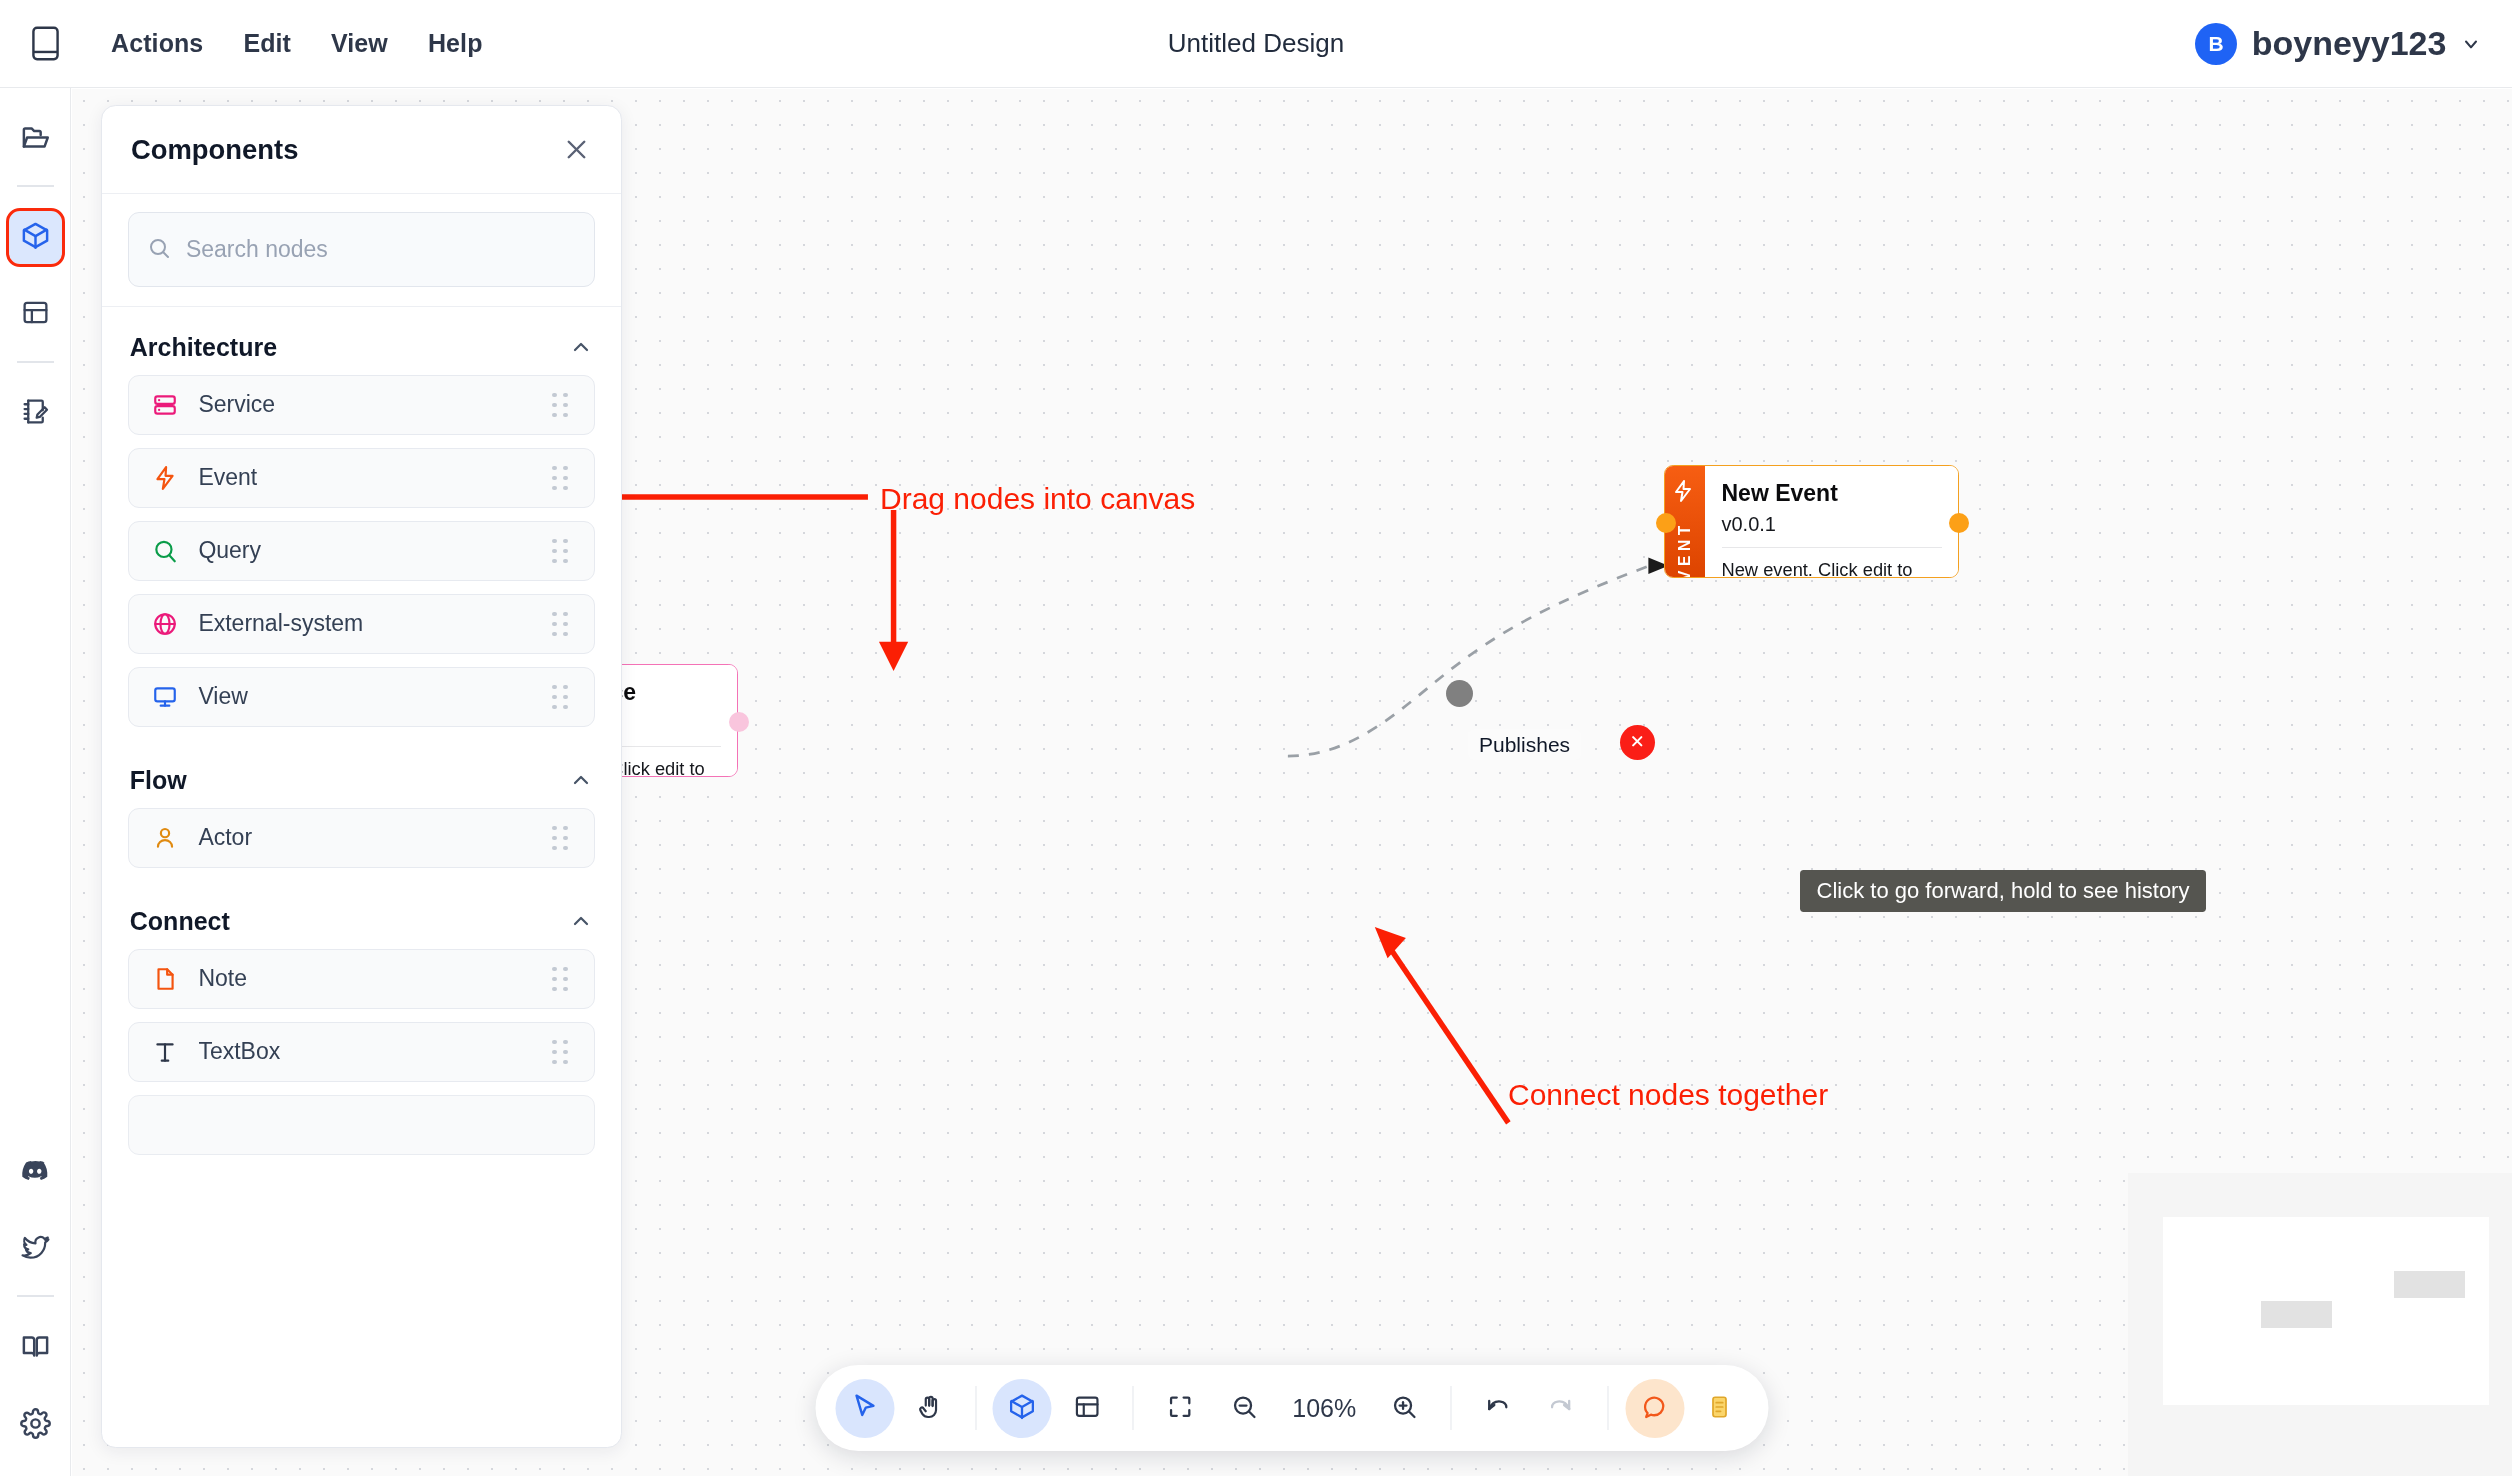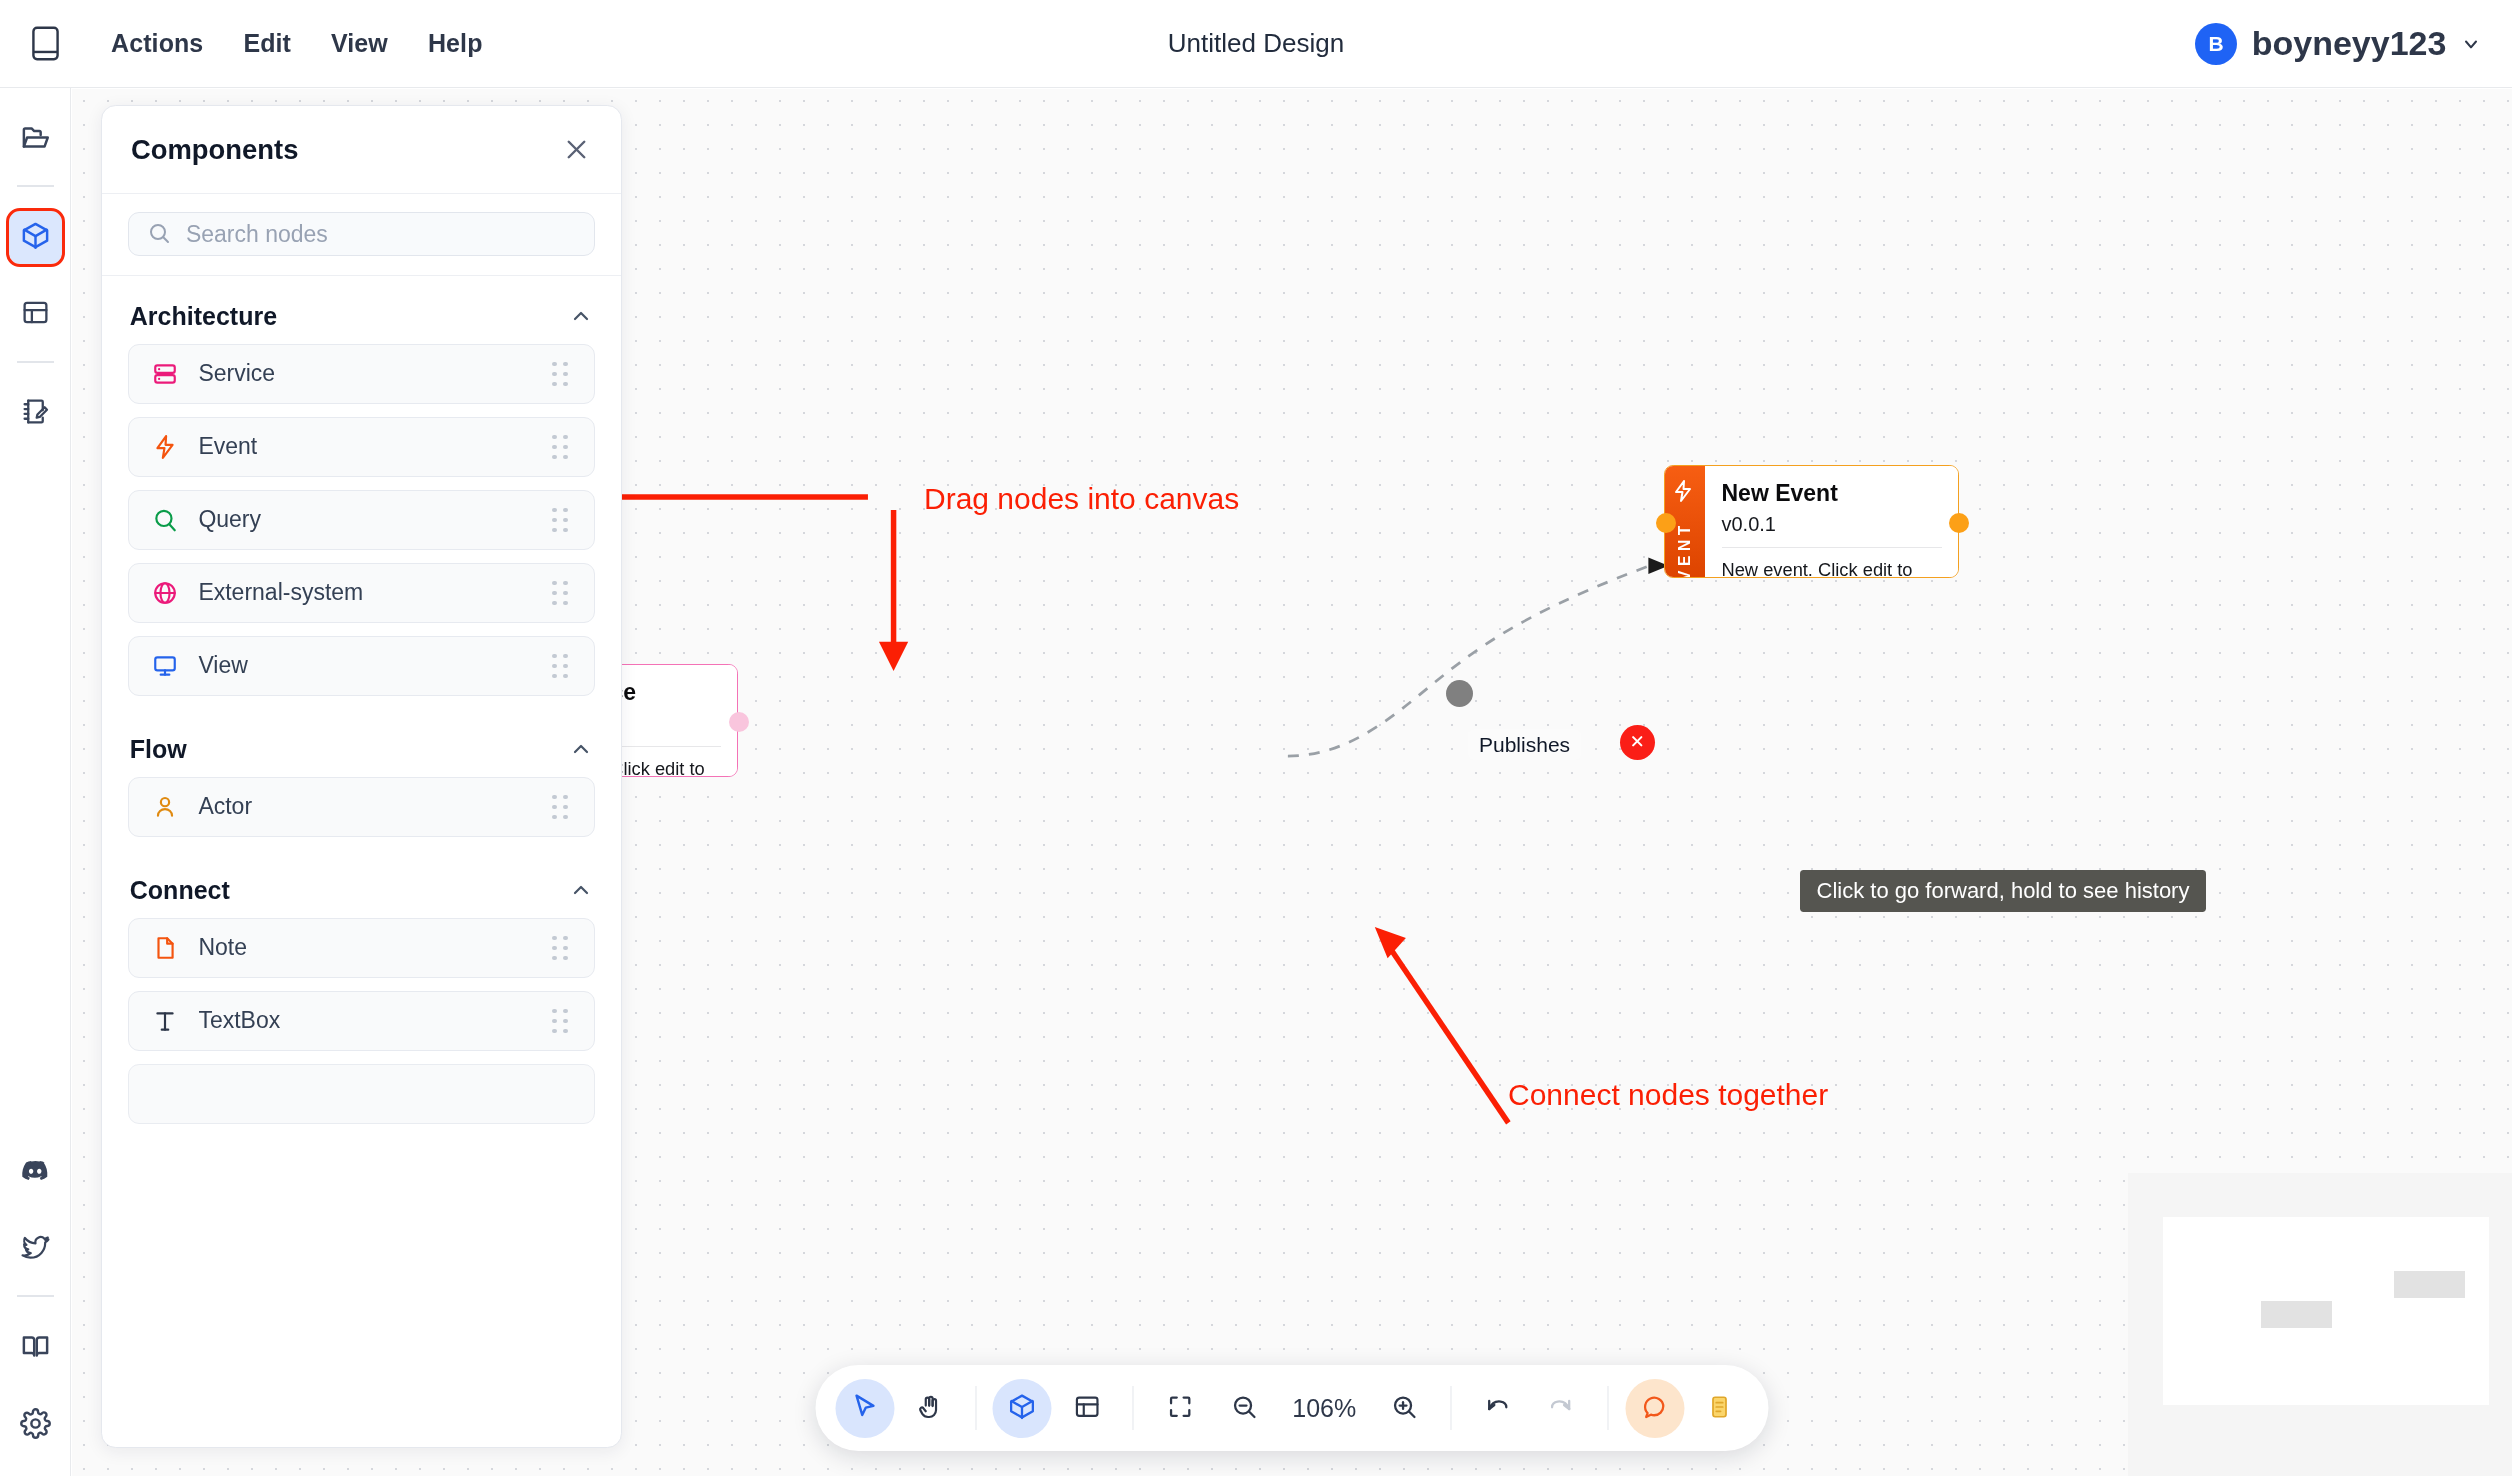--- a/index.html
+++ b/index.html
@@ -69,21 +69,21 @@
     display: flex; flex-direction: column;
   }
   .panel-head {
     height: 88px; display: flex; align-items: center; justify-content: space-between;
     padding: 0 29px; border-bottom: 0.9px solid #edeff3; flex: 0 0 auto;
   }
   .panel-title { font-size: 27.4px; font-weight: 700; color: #101828; }
   .panel-close { width: 31px; height: 31px; cursor: pointer; color: #5a6275; }
   .panel-search-wrap { padding: 18.3px 26px; border-bottom: 0.9px solid #edeff3; flex: 0 0 auto; }
   .search-box {
-    height: 44px; border: 0.9px solid #e2e6ed; border-radius: 11px; background: #f8fafc;
+    height: 75px; border: 0.9px solid #e2e6ed; border-radius: 11px; background: #f8fafc;
     display: flex; align-items: center; padding: 0 18.3px; gap: 14.6px;
   }
   .search-box svg { flex: 0 0 auto; color: #98a2b3; }
   .search-box input {
     border: 0; outline: 0; background: transparent; flex: 1 1 auto;
     font-family: "Liberation Sans", sans-serif;
     font-size: 23px; color: #1d2939;
   }
   .search-box input::placeholder { color: #98a2b3; }
   .panel-body { flex: 1 1 auto; overflow: hidden; padding: 0 26px; position: relative; }
@@ -368,21 +368,21 @@
 
       <line x1="870" y1="446" x2="290" y2="446" stroke="#fb1f04" stroke-width="6"></line>
       <polygon points="270,446 300,432 300,460" fill="#fb1f04"></polygon>
 
       <line x1="898" y1="460" x2="898" y2="608" stroke="#fb1f04" stroke-width="6"></line>
       <polygon points="898,636 882,604 914,604" fill="#fb1f04"></polygon>
 
       <line x1="1570" y1="1130" x2="1438" y2="935" stroke="#fb1f04" stroke-width="6"></line>
       <polygon points="1424,916 1458,928 1438,950" fill="#fb1f04"></polygon>
     </svg>
-    <div class="anno-text" style="left:852px;top:393px;">Drag nodes into canvas</div>
+    <div class="anno-text" style="left:808px;top:393px;">Drag nodes into canvas</div>
     <div class="anno-text" style="left:1436px;top:989px;">Connect nodes together</div>
 
     <div class="minimap">
       <div class="minimap-view">
         <div class="mini-node" style="left:98px;top:84px;width:71px;height:26.5px;"></div>
         <div class="mini-node" style="left:231px;top:54px;width:71px;height:26.5px;"></div>
       </div>
     </div>
 
     <div class="toolbar">

